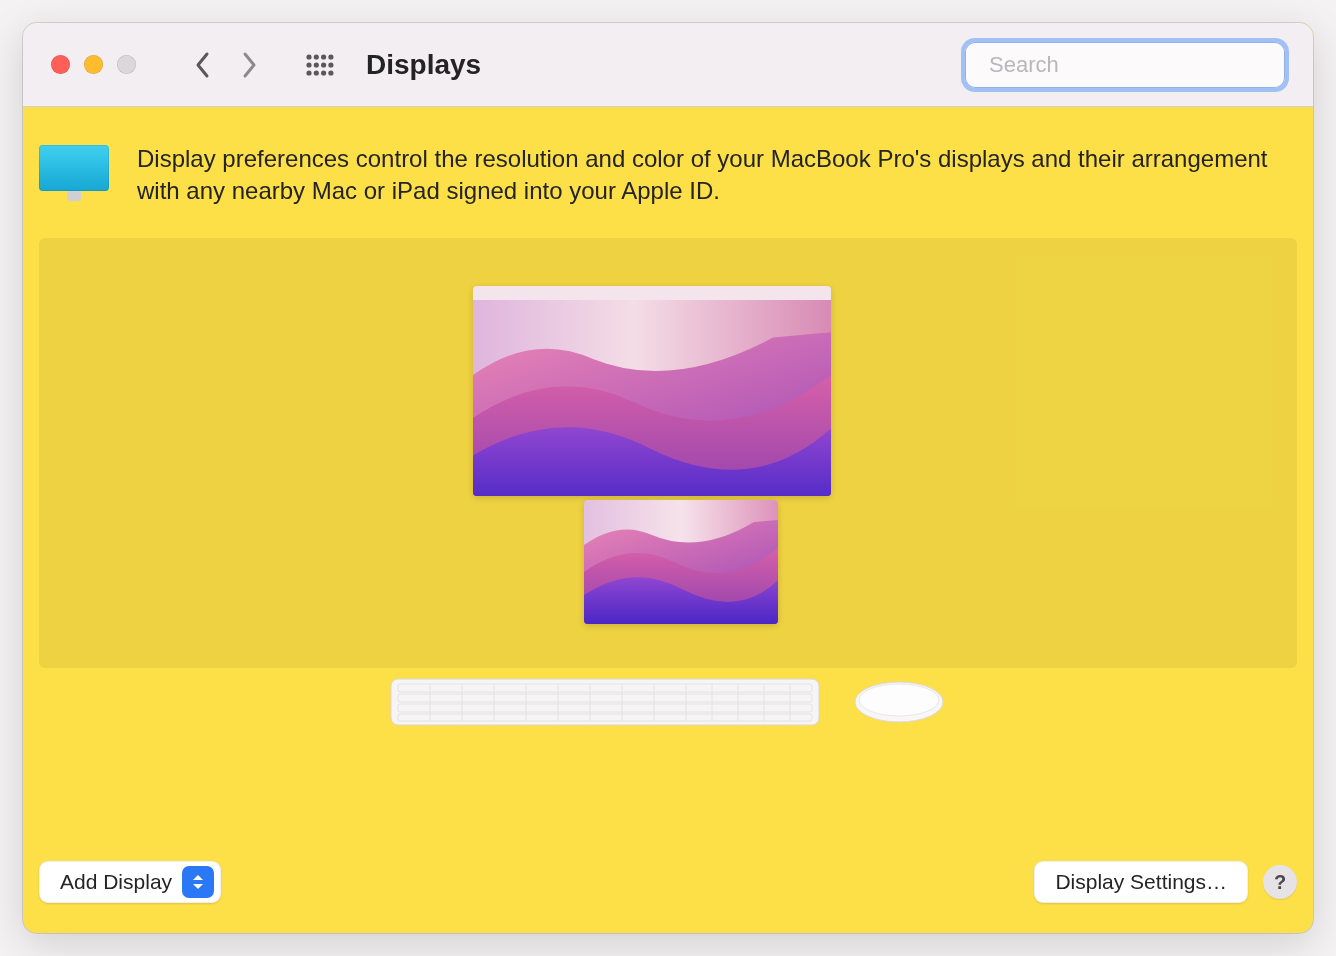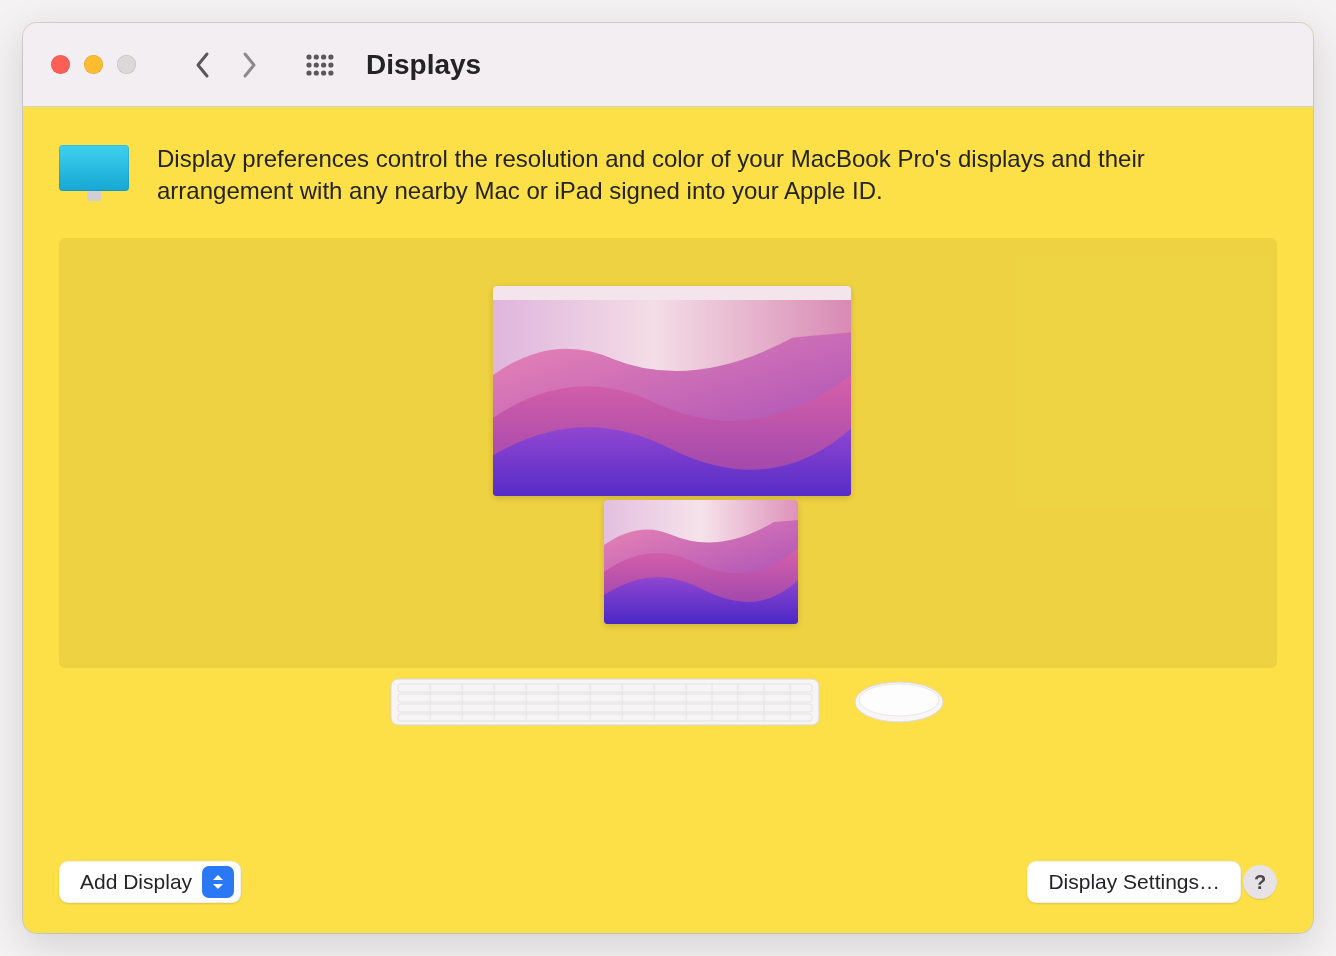--- a/index.html
+++ b/index.html
@@ -46,21 +46,21 @@
   width: 320px; height: 46px;
   border-radius: 10px;
   background: #fcfafb;
   box-shadow: 0 0 0 4px #a1c0f4, inset 0 0 0 1px #8fb2ed;
   display:flex; align-items:center; gap:10px; padding: 0 14px;
 }
 .search-wrap svg { width:22px; height:22px; stroke:#9d9a9d; fill:none; stroke-width:2.2; }
 .search-wrap input { border:none; outline:none; background:transparent; font-size:22px; color:#333; flex:1; }
 .search-wrap input::placeholder { color:#bab7ba; }
 
-.content { flex:1; padding: 36px 36px 30px; display:flex; flex-direction:column; position:relative; }
+.content { flex:1; padding: 36px 16px 30px; display:flex; flex-direction:column; position:relative; }
 .intro { display:flex; gap: 28px; align-items:flex-start; margin-bottom: 30px; }
 .monitor-icon { width:70px; height:56px; position:relative; flex-shrink:0; margin-top:2px; }
 .monitor-icon .screen { width:70px; height:46px; background: linear-gradient(180deg, #3fd0ef 0%, #16a7d4 100%); border-radius:4px; box-shadow: inset 0 0 0 1px rgba(0,0,0,0.08); }
 .monitor-icon .stand { width:14px; height:10px; background:#d1cfd1; margin:0 auto; border-radius:0 0 2px 2px; }
 .intro-text { font-size: 24px; color:#242325; line-height:1.35; }
 
 .arena {
   background: rgba(0,0,0,0.058);
   height: 430px; border-radius: 6px;
   position: relative;
@@ -71,21 +71,21 @@
 .disp.small { left:545px; top:262px; width:194px; height:124px; }
 .wall { width:100%; height:100%; }
 .wall svg { width:100%; height:100%; display:block; }
 
 .peripherals { height: 60px; display:flex; justify-content:center; align-items: center; gap: 32px; margin-top: 4px; }
 .keyboard-svg { width: 430px; height: 48px; }
 .mouse-svg { width: 94px; height: 44px; }
 
 .hint { text-align:center; font-size: 20px; color:#807d80; line-height:1.45; margin-top: 4px; }
 
-.footer { display:flex; align-items:center; gap:2px; margin-top:auto; padding-top: 18px; }
+.footer { display:flex; align-items:center; gap:15px; margin-top:auto; padding-top: 18px; }
 .mac-btn { height: 42px; padding: 0 20px; font-size: 21px; color:#252326; background: #fff; border: 1px solid rgba(0,0,0,0.06); border-radius: 9px; box-shadow: 0 1px 2px rgba(0,0,0,0.12); cursor:pointer; display:flex; align-items:center; gap:10px; }
 .mac-btn.dropdown { padding-right: 6px; }
 .drop-chip { width:32px; height:32px; border-radius:7px; background:#2a78f5; display:flex; flex-direction:column; align-items:center; justify-content:center; gap:-2px; }
 .drop-chip svg { width:12px; height:8px; fill:#fff; }
 .foot-spacer{flex:1;}
 .help-btn { width:34px; height:34px; border-radius:50%; border:none; background:#e6e2e5; color:#4a484a; font-size:20px; font-weight:600; cursor:pointer; box-shadow: 0 1px 1px rgba(0,0,0,0.1); }
 </style>
 </head>
 <body>
 
@@ -118,20 +118,27 @@
           <circle cx="17.6" cy="11" r="2.6"></circle>
           <circle cx="24.9" cy="11" r="2.6"></circle>
         <circle cx="3" cy="19" r="2.6"></circle>
           <circle cx="10.3" cy="19" r="2.6"></circle>
           <circle cx="17.6" cy="19" r="2.6"></circle>
           <circle cx="24.9" cy="19" r="2.6"></circle>
       </svg>
     </button>
     <div class="title">Displays</div>
     <div class="spacer"></div>
+    <div class="search-wrap">
+      <svg viewBox="0 0 24 24">
+          <circle cx="10" cy="10" r="7.5"></circle>
+          <line x1="16" y1="16" x2="22" y2="22" stroke-linecap="round"></line>
+        </svg>
+      <input type="text" placeholder="Search" style="">
+    </div>
   </div>
 
   <div class="content">
 
     <div class="intro">
       <div class="monitor-icon">
         <div class="screen"></div>
           <div class="stand"></div>
       </div>
       <div class="intro-text">Display preferences control the resolution and color of your MacBook Pro's displays and their arrangement with any nearby Mac or iPad signed into your Apple ID.</div>

